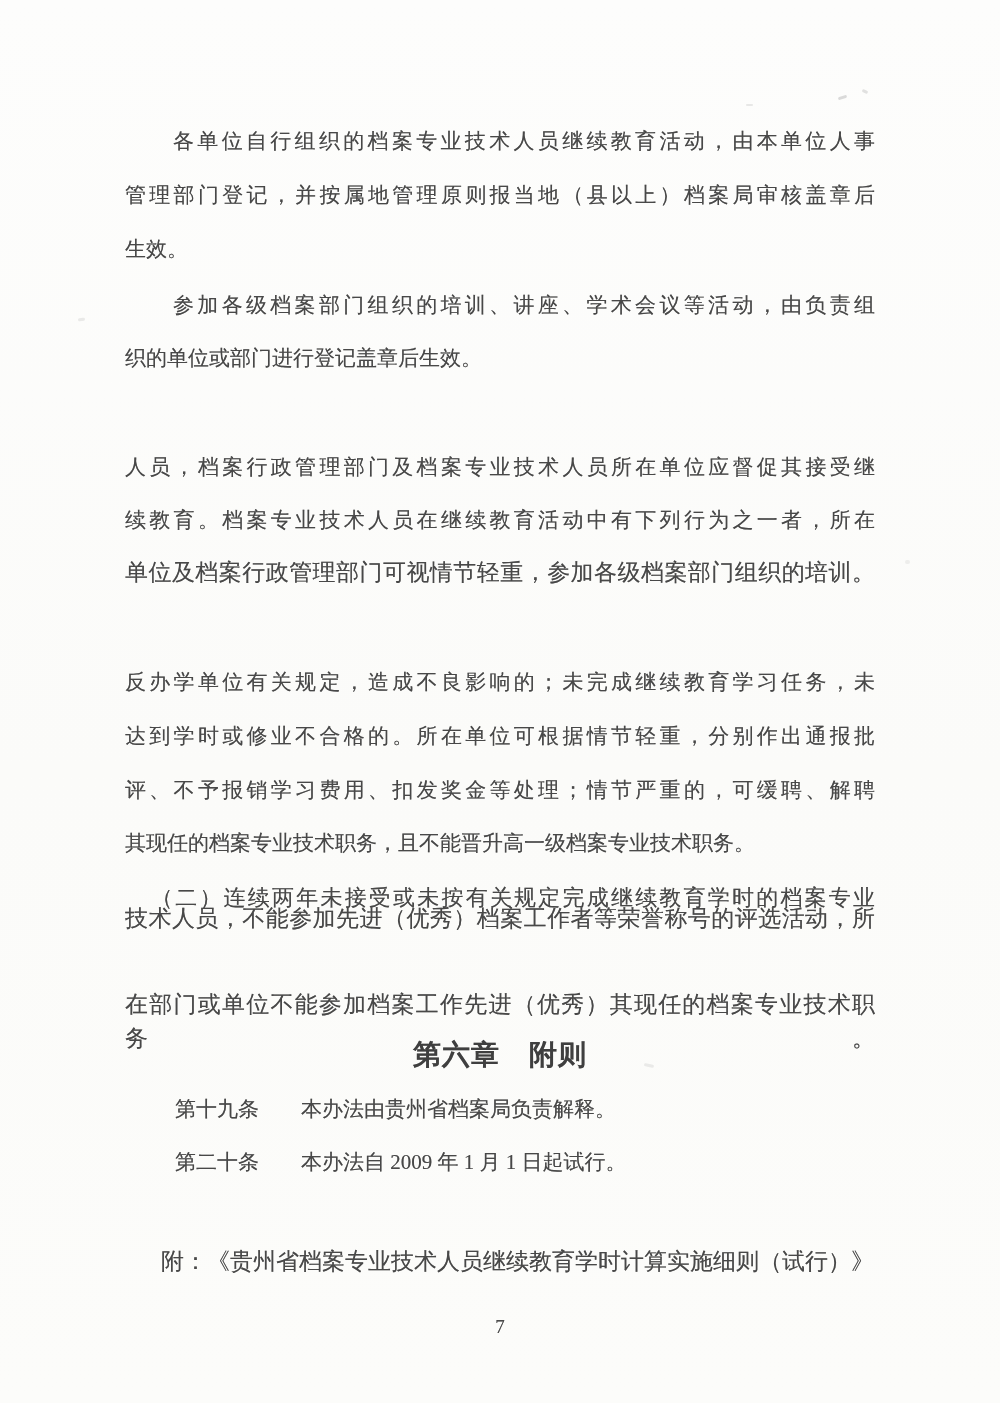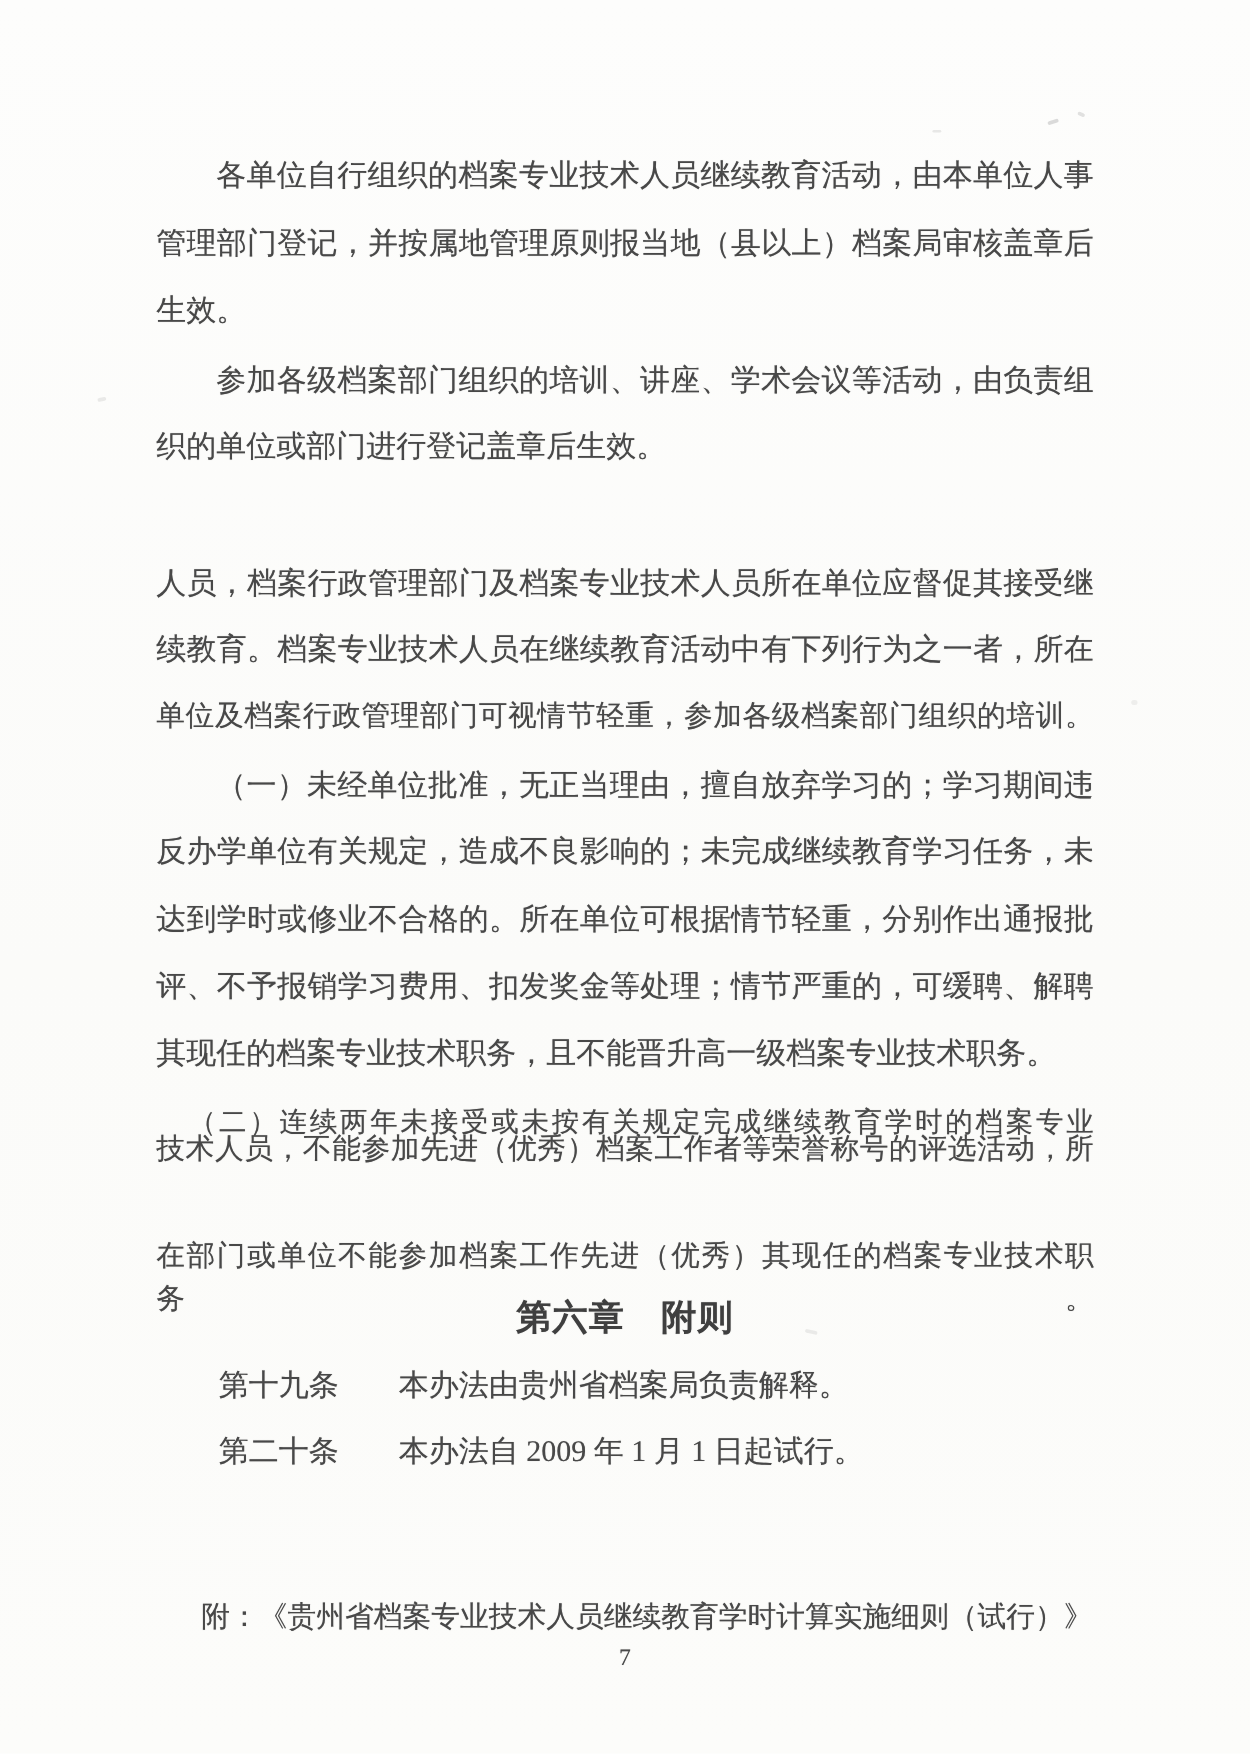--- a/index.html
+++ b/index.html
@@ -14,31 +14,31 @@
     background: linear-gradient(180deg, #fdfdfc 0%, #fbfbf9 55%, #fcfcfa 100%);
     font-family: "Liberation Serif", "DejaVu Serif", serif;
     color: #484848;
     overflow: hidden;
   }
   .ln {
     position: absolute;
     left: 125px;
     width: 750px;
     box-sizing: border-box;
-    font-size: 24px;
+    font-size: 21px;
     line-height: 34px;
     text-shadow: 0 0 0.6px rgba(80,80,80,0.55);
   }
   
   .j { text-align: justify; text-align-last: justify; }
   .nw { white-space: nowrap; }
   .i2   { padding-left: 48px; }   
   .i18  { padding-left: 80px; }   
   .i19  { padding-left: 50px; }   
-  .iatt { padding-left: 36px; font-size: 23px; margin-top: 32px; }  
+  .iatt { padding-left: 36px; font-size: 23px; }  
   .t23 { font-size: 23px; }
   .t22 { font-size: 22px; }
   .heading {
     text-align: center;
     text-align-last: center;
     font-size: 28px;
     font-weight: 600;
     color: #3f3f3f;
     letter-spacing: 1px;
   }
@@ -81,21 +81,20 @@
   <div class="ln j" style="top:178px">管理部门登记，并按属地管理原则报当地（县以上）档案局审核盖章后</div>
   <div class="ln nw" style="top:232px">生效。</div>
 
   <div class="ln j i2" style="top:288px">参加各级档案部门组织的培训、讲座、学术会议等活动，由负责组</div>
   <div class="ln nw" style="top:341px">织的单位或部门进行登记盖章后生效。</div>
 
   <div class="ln j" style="top:450px">人员，档案行政管理部门及档案专业技术人员所在单位应督促其接受继</div>
   <div class="ln j" style="top:503px">续教育。档案专业技术人员在继续教育活动中有下列行为之一者，所在</div>
   <div class="ln j t23" style="top:556px">单位及档案行政管理部门可视情节轻重，参加各级档案部门组织的培训。</div>
 
-  <div class="ln j i2" style="top:612px">（一）未经单位批准，无正当理由，擅自放弃学习的；学习期间违</div>
   <div class="ln j" style="top:719px">达到学时或修业不合格的。所在单位可根据情节轻重，分别作出通报批</div>
   <div class="ln j" style="top:665px">反办学单位有关规定，造成不良影响的；未完成继续教育学习任务，未</div>
   <div class="ln j" style="top:773px">评、不予报销学习费用、扣发奖金等处理；情节严重的，可缓聘、解聘</div>
   <div class="ln nw" style="top:826px">其现任的档案专业技术职务，且不能晋升高一级档案专业技术职务。</div>
 
   <div class="ln j t22" style="top:881px; padding-left:26px">（二）连续两年未接受或未按有关规定完成继续教育学时的档案专业</div>
   <div class="ln j t23" style="top:902px">技术人员，不能参加先进（优秀）档案工作者等荣誉称号的评选活动，所</div>
   <div class="ln j t23" style="top:988px">在部门或单位不能参加档案工作先进（优秀）其现任的档案专业技术职务。</div>
 
   <div class="ln heading" style="top:1038px">第六章　附则</div>

